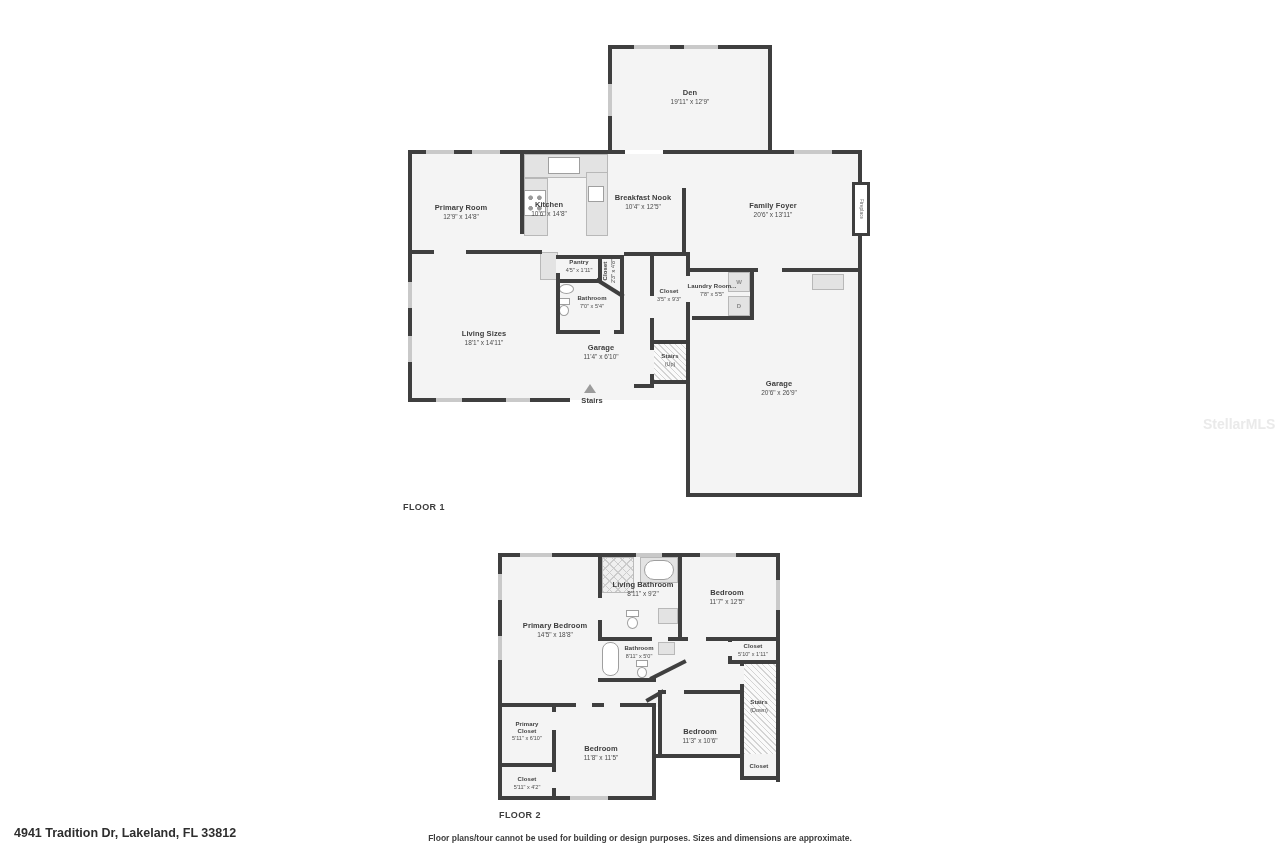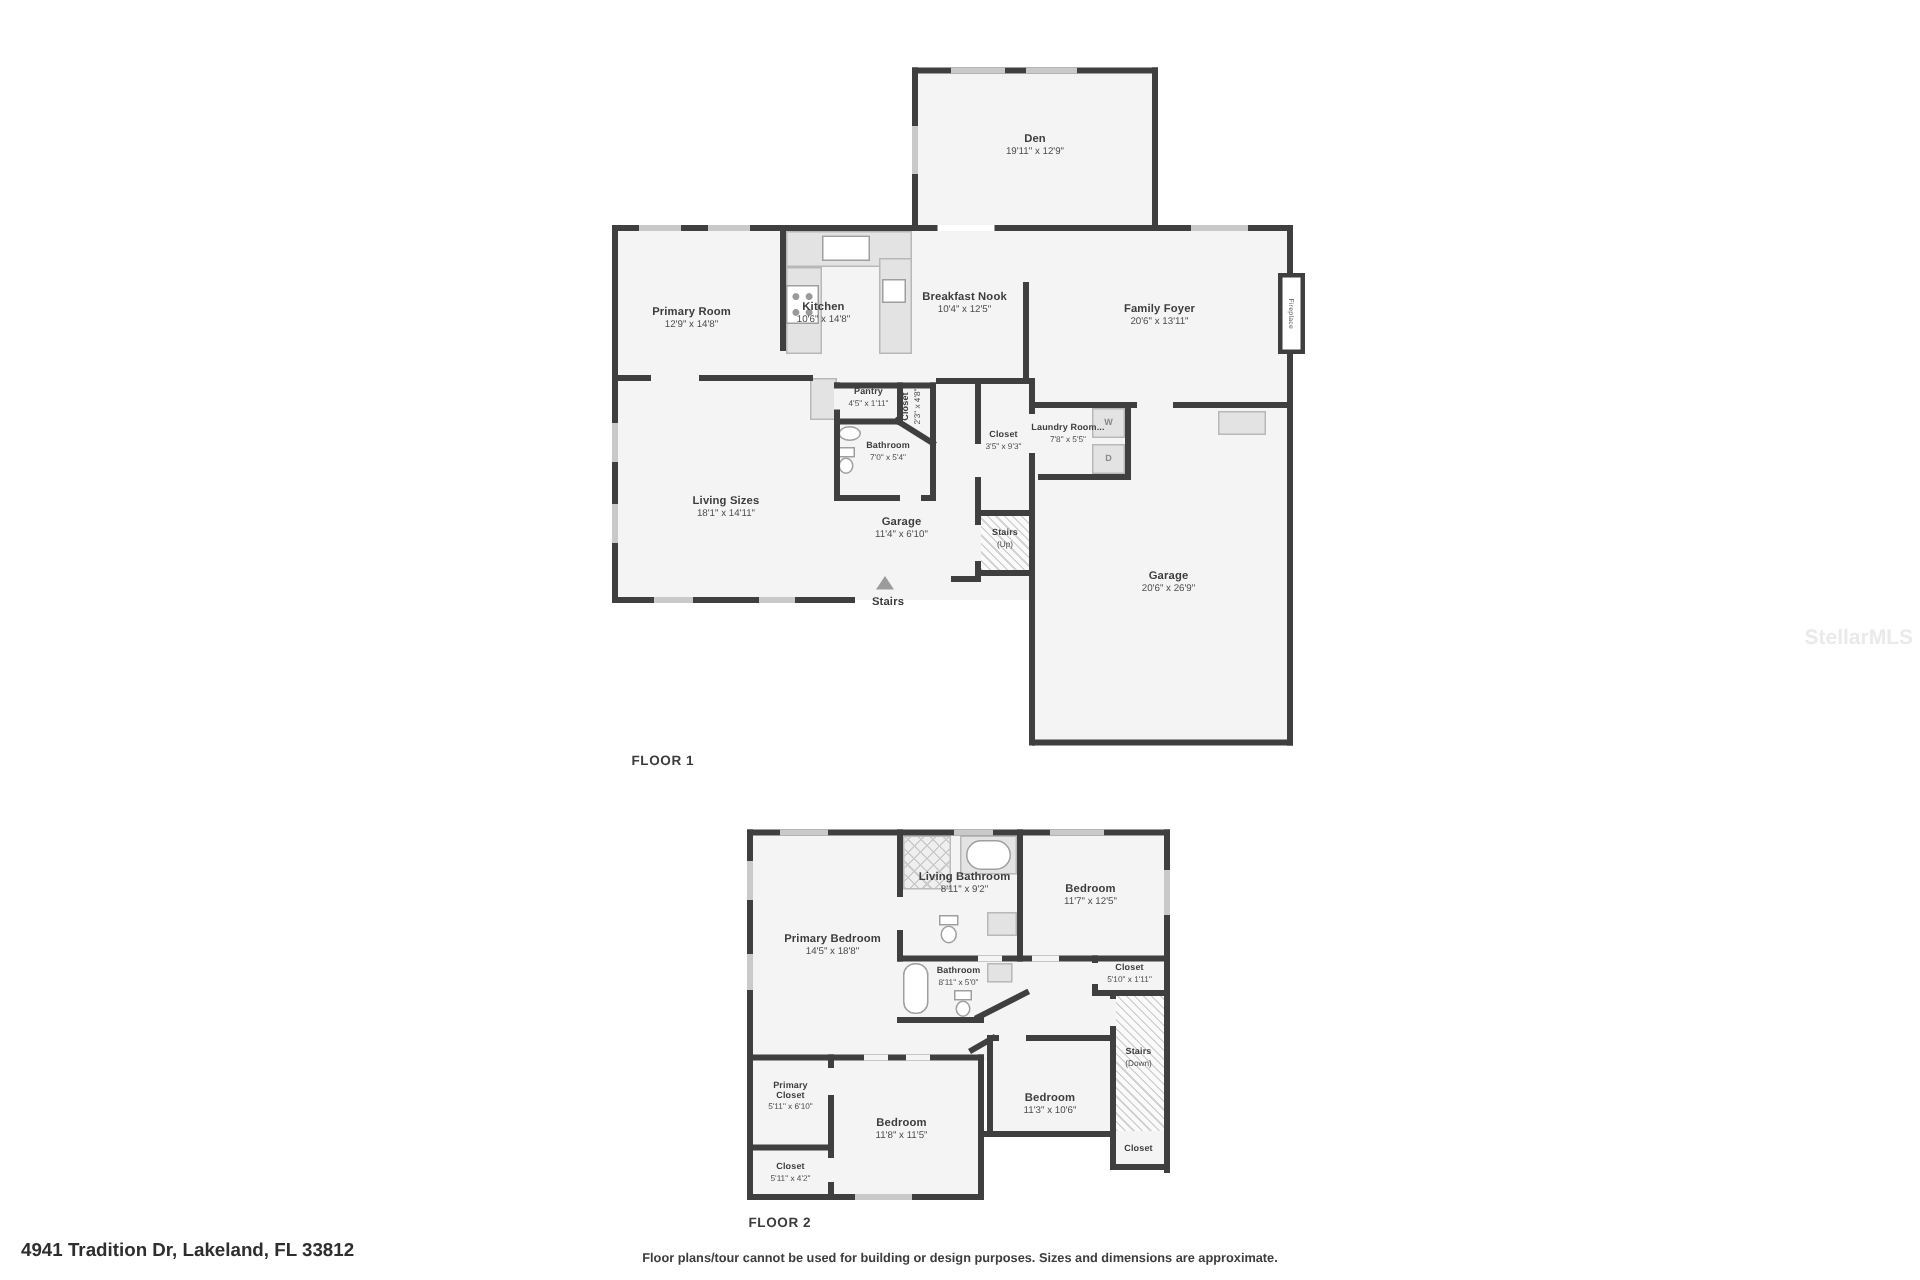--- a/index.html
+++ b/index.html
@@ -177,21 +177,21 @@
     <span class="nm">Stairs</span>
     <span class="dm">(Up)</span>
   </div>
   <div class="lbl" style="left:592px;top:401px">
     <span class="nm">Stairs</span>
   </div>
   <div class="lbl" style="left:779px;top:388px">
     <span class="nm">Garage</span>
     <span class="dm">20'6" x 26'9"</span>
   </div>
-  <div class="floor-title" style="left:421px;top:502px">FLOOR 1</div>
+  <div class="floor-title" style="left:403px;top:502px">FLOOR 1</div>
 
   <div class="fill z1" style="left:502px;top:557px;width:276px;height:150px"></div>
   <div class="fill z1" style="left:598px;top:637px;width:142px;height:57px"></div>
   <div class="fill z1" style="left:728px;top:641px;width:52px;height:19px"></div>
   <div class="fill z1" style="left:740px;top:660px;width:40px;height:120px"></div>
   <div class="fill z1" style="left:658px;top:692px;width:84px;height:64px"></div>
   <div class="fill z1" style="left:552px;top:707px;width:104px;height:91px"></div>
   <div class="fill z1" style="left:502px;top:707px;width:50px;height:89px"></div>
 
   <div class="xhatch z2" style="left:602px;top:557px;width:32px;height:36px"></div>

